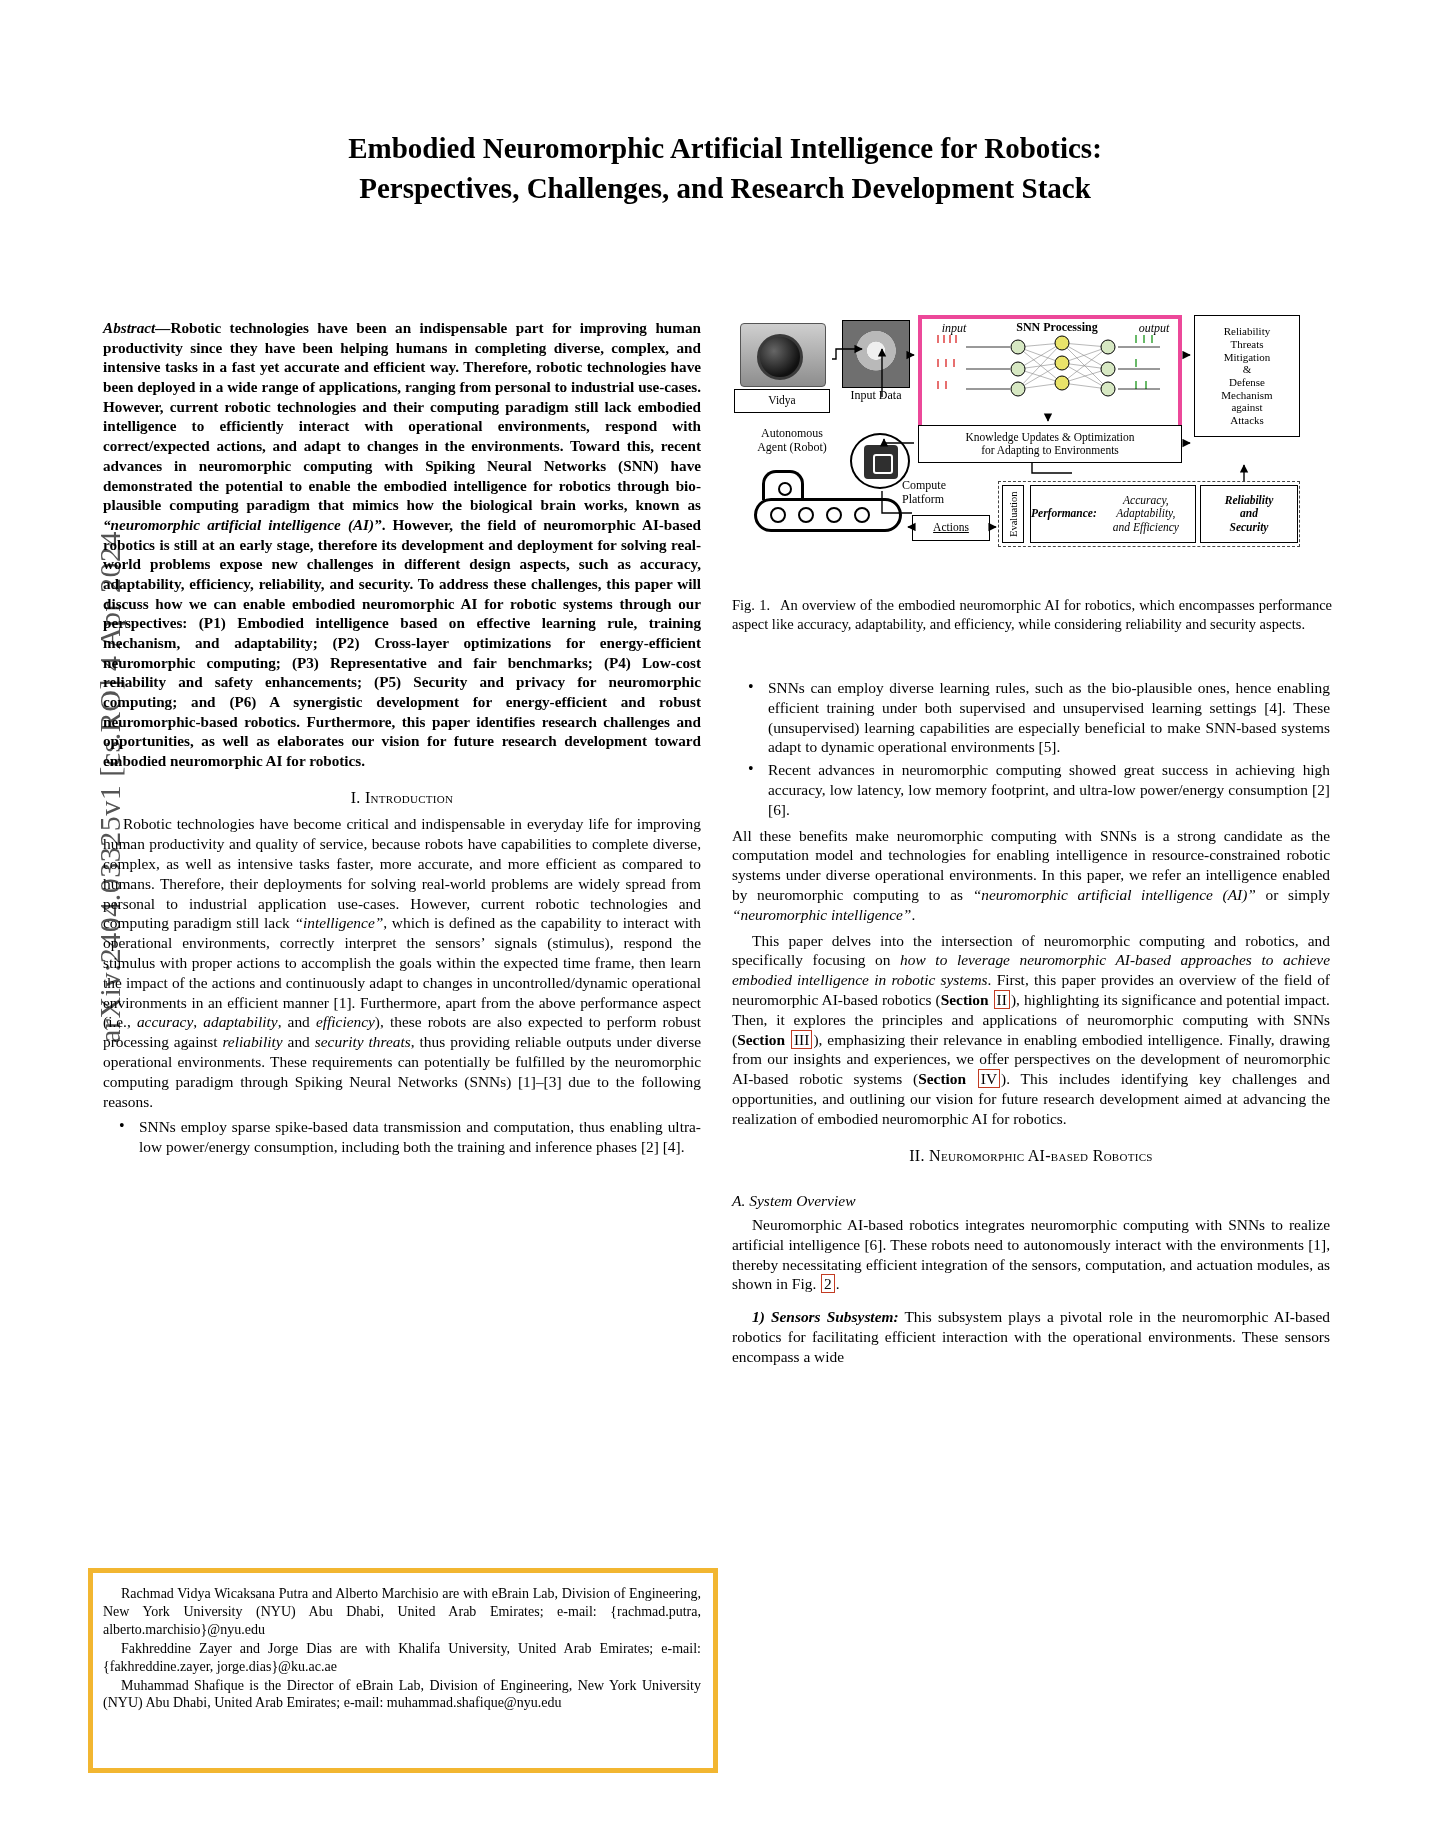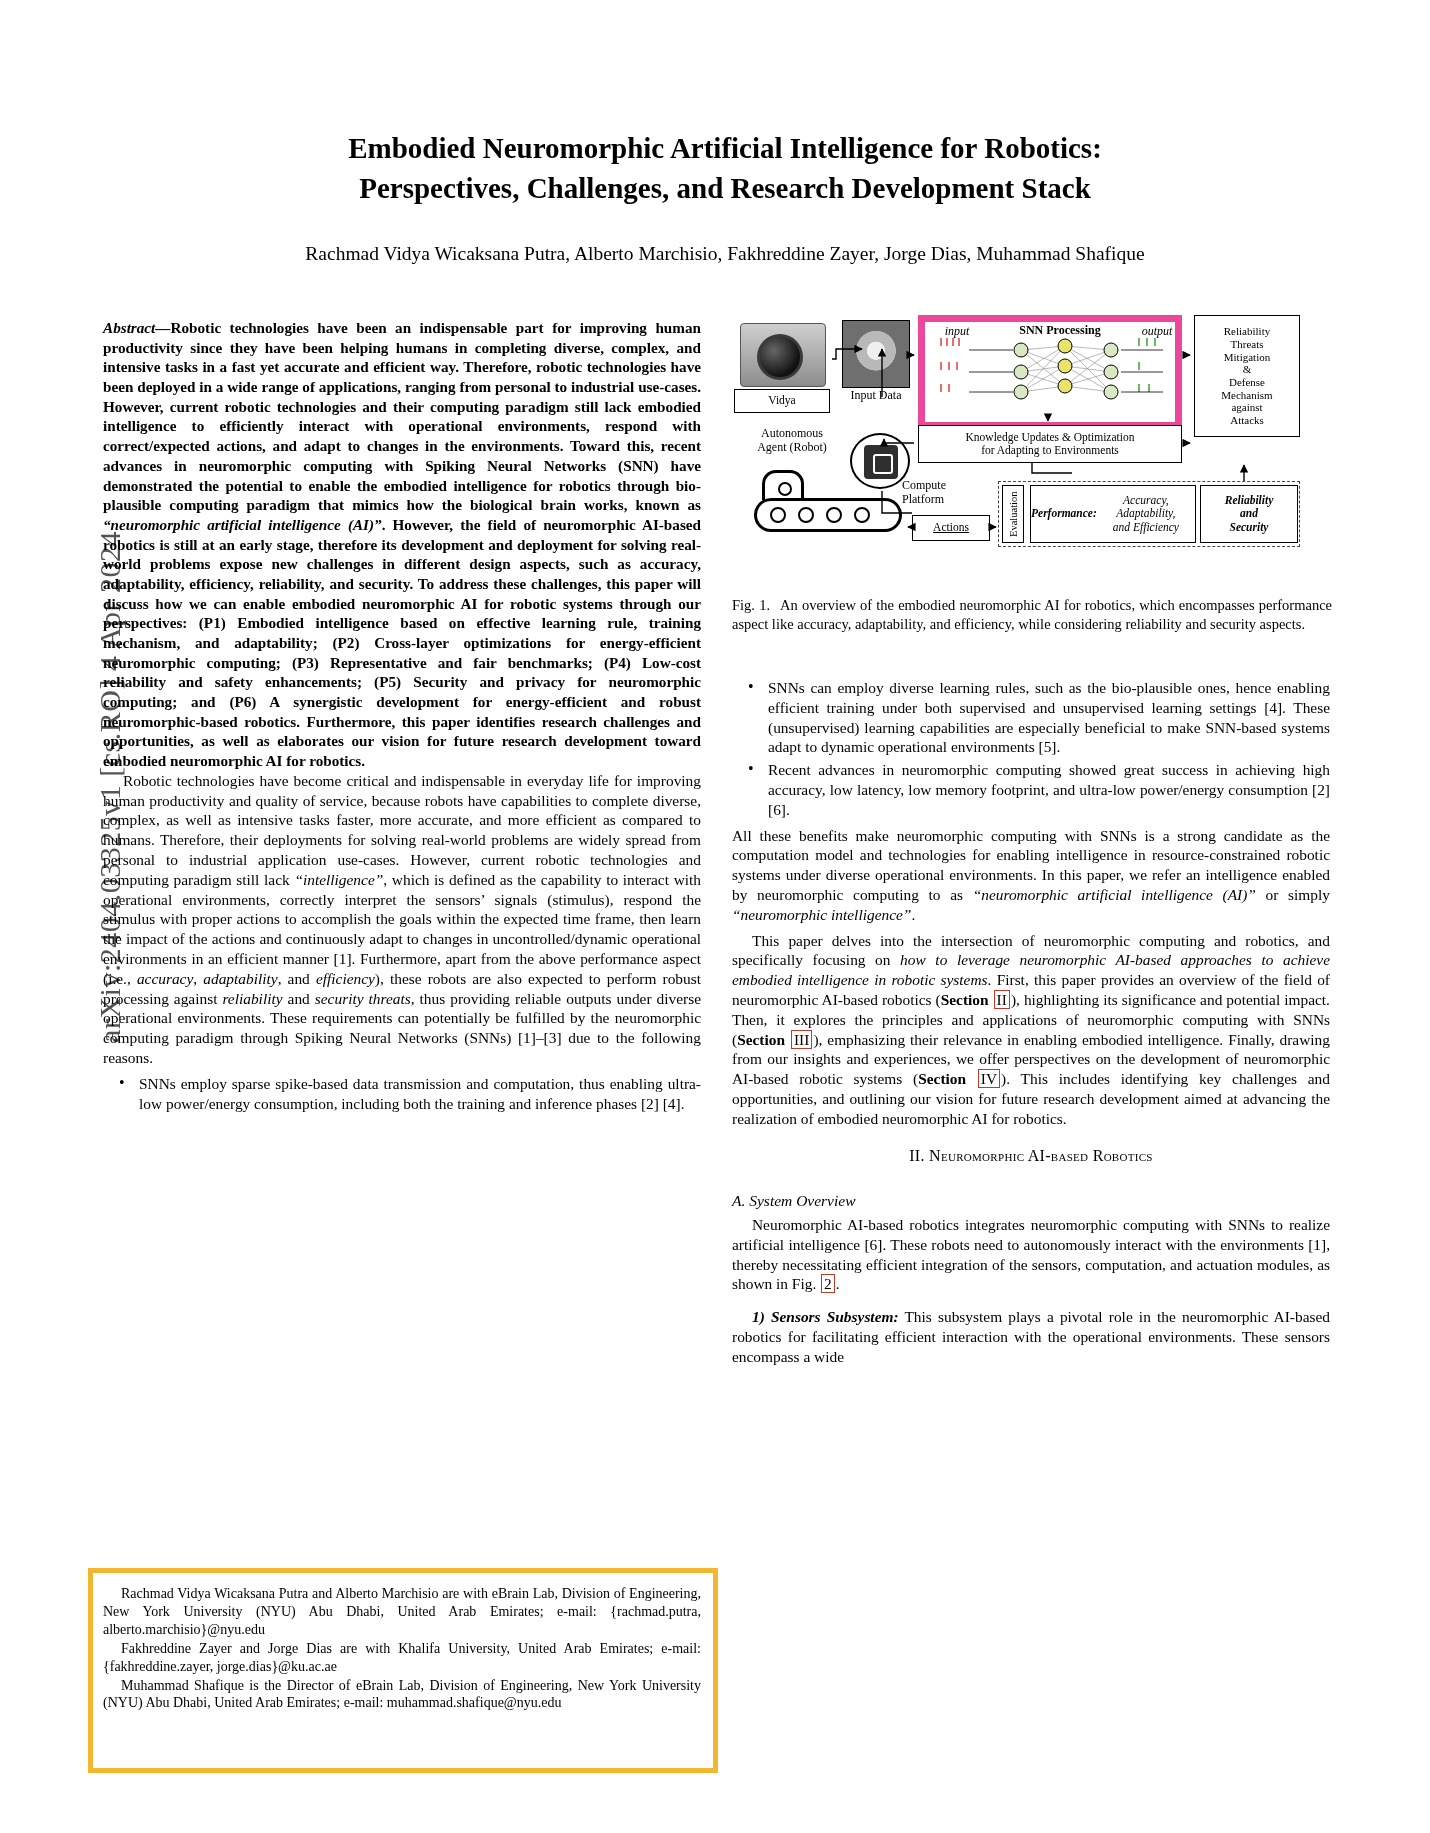--- a/index.html
+++ b/index.html
@@ -174,21 +174,21 @@
   .flabel {
     position: absolute;
     font-size: 12px;
     line-height: 1.15;
     text-align: center;
   }
   .snnpanel {
     position: absolute;
     left: 186px; top: 0px;
     width: 264px; height: 114px;
-    border: 7px solid #ec4899;
+    border: 4px solid #ec4899;
     background: #fff;
     box-sizing: border-box;
   }
   .camera {
     position: absolute;
     left: 8px; top: 8px;
     width: 84px; height: 62px;
     background: linear-gradient(180deg,#cfcfcf,#8d8d8d);
     border: 1px solid #555;
     border-radius: 4px;
@@ -305,27 +305,27 @@
 
 <div class="page">
 
   <div class="arxiv-stamp">arXiv:2404.03325v1  [cs.RO]  4 Apr 2024</div>
 
   <div class="title">
     <span>Embodied Neuromorphic Artificial Intelligence for Robotics:</span><br>
     <span>Perspectives, Challenges, and Research Development Stack</span>
   </div>
 
-  <div class="authors">Rachmad Vidya Wicaksana Putra, Alberto Marchisio, Fakhreddine Zayer, Jorge Dias, Muhammad Shafique</div>
 
   <div class="col col-left">
     <div class="abstract">
       <span class="lead">Abstract—</span><span>Robotic technologies have been an indispensable part for improving human productivity since they have been helping humans in completing diverse, complex, and intensive tasks in a fast yet accurate and efficient way. Therefore, robotic technologies have been deployed in a wide range of applications, ranging from personal to industrial use-cases. However, current robotic technologies and their computing paradigm still lack embodied intelligence to efficiently interact with operational environments, respond with correct/expected actions, and adapt to changes in the environments. Toward this, recent advances in neuromorphic computing with Spiking Neural Networks (SNN) have demonstrated the potential to enable the embodied intelligence for robotics through bio-plausible computing paradigm that mimics how the biological brain works, known as </span><span class="ital">“neuromorphic artificial intelligence (AI)”</span><span>. However, the field of neuromorphic AI-based robotics is still at an early stage, therefore its development and deployment for solving real-world problems expose new challenges in different design aspects, such as accuracy, adaptability, efficiency, reliability, and security. To address these challenges, this paper will discuss how we can enable embodied neuromorphic AI for robotic systems through our perspectives: (P1) Embodied intelligence based on effective learning rule, training mechanism, and adaptability; (P2) Cross-layer optimizations for energy-efficient neuromorphic computing; (P3) Representative and fair benchmarks; (P4) Low-cost reliability and safety enhancements; (P5) Security and privacy for neuromorphic computing; and (P6) A synergistic development for energy-efficient and robust neuromorphic-based robotics. Furthermore, this paper identifies research challenges and opportunities, as well as elaborates our vision for future research development toward embodied neuromorphic AI for robotics.</span>
     </div>
 
+    <div class="sec-head">I.  Introduction</div>
 
     <p class="body"><span>Robotic technologies have become critical and indispensable in everyday life for improving human productivity and quality of service, because robots have capabilities to complete diverse, complex, as well as intensive tasks faster, more accurate, and more efficient as compared to humans. Therefore, their deployments for solving real-world problems are widely spread from personal to industrial application use-cases. However, current robotic technologies and computing paradigm still lack </span><span class="it">“intelligence”</span><span>, which is defined as the capability to interact with operational environments, correctly interpret the sensors’ signals (stimulus), respond the stimulus with proper actions to accomplish the goals within the expected time frame, then learn the impact of the actions and continuously adapt to changes in uncontrolled/dynamic operational environments in an efficient manner [1]. Furthermore, apart from the above performance aspect (i.e., </span><span class="it">accuracy</span><span>, </span><span class="it">adaptability</span><span>, and </span><span class="it">efficiency</span><span>), these robots are also expected to perform robust processing against </span><span class="it">reliability</span><span> and </span><span class="it">security threats</span><span>, thus providing reliable outputs under diverse operational environments. These requirements can potentially be fulfilled by the neuromorphic computing paradigm through Spiking Neural Networks (SNNs) [1]–[3] due to the following reasons.</span></p>
 
     <ul class="bullets">
       <li>SNNs employ sparse spike-based data transmission and computation, thus enabling ultra-low power/energy consumption, including both the training and inference phases [2] [4].</li>
     </ul>
   </div>
 
   <div class="footnote-box"></div>
   <div class="footnote-inner">

